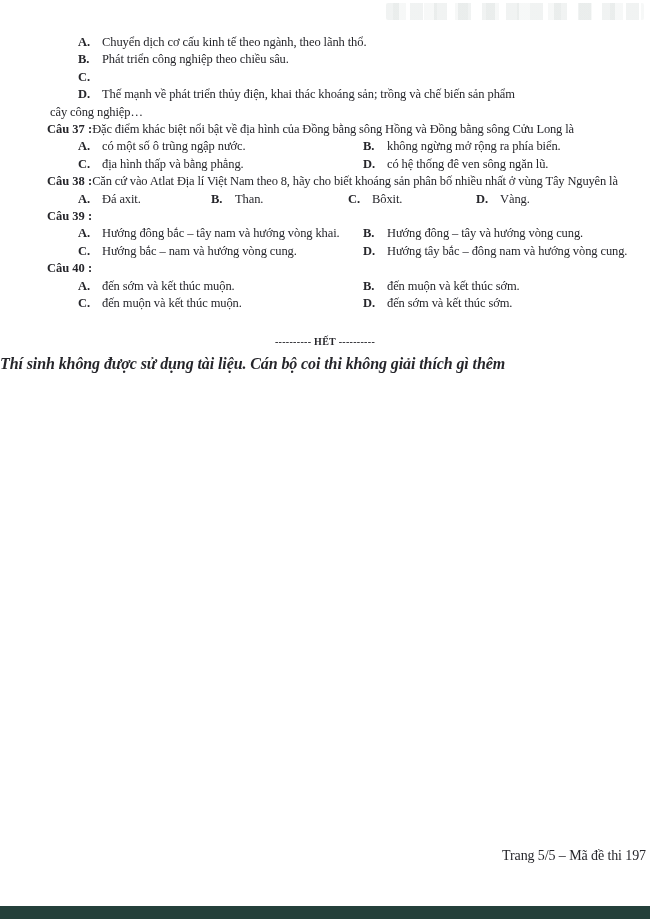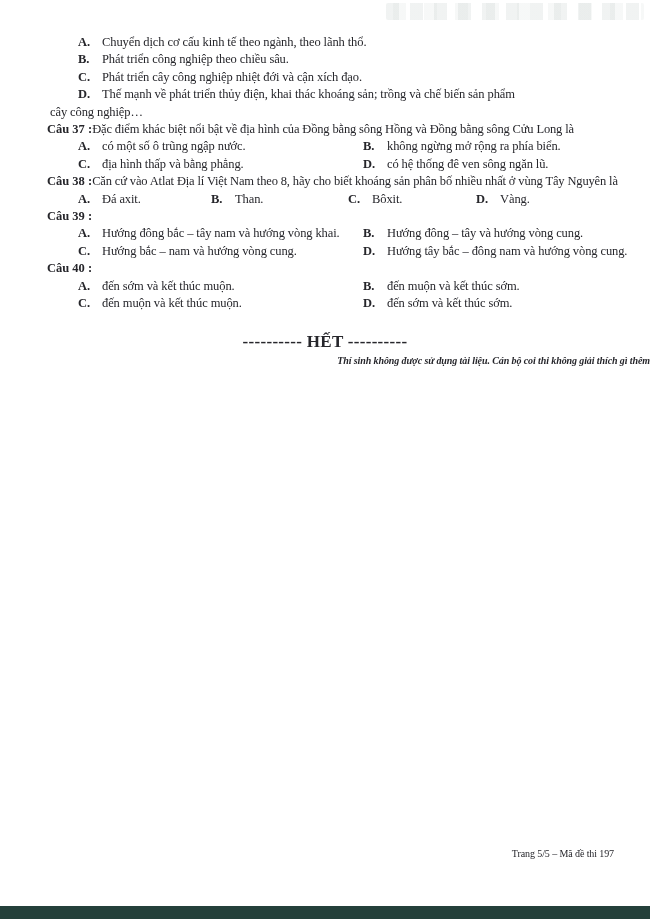--- a/index.html
+++ b/index.html
@@ -21,30 +21,30 @@
   .letter { font-weight:bold; min-width:24px; }
   .otext { letter-spacing:-0.1px; }
   .cell { display:flex; }
   .tc1 { width:285px; }
   .fc1 { width:133px; }
   .fc2 { width:137px; }
   .fc3 { width:128px; }
   .cont-line { margin-left:50px; line-height:17.4px; letter-spacing:-0.1px; }
   .end-marker {
     margin-top:20px; text-align:center; font-weight:bold;
-    letter-spacing:0.3px; line-height:18px; font-size:17px;
+    letter-spacing:0.3px; line-height:18px; font-size:10px;
   }
   .note {
-    margin-top:4px; text-align:right;
+    margin-top:4px; text-align:left;
     font-style:italic; font-weight:600;
-    font-size:10px; letter-spacing:-0.1px;
+    font-size:16px; letter-spacing:-0.1px;
   }
   .footer {
-    position:absolute; top:848px; right:36px;
-    font-size:10px; letter-spacing:-0.1px;
+    position:absolute; top:848px; right:4px;
+    font-size:14px; letter-spacing:-0.1px;
   }
   .ghost {
     position:absolute; top:3px; right:6px;
     width:258px; height:17px; border-radius:2px;
     background:
       repeating-linear-gradient(90deg, rgba(190,200,198,0.22) 0 13px, rgba(255,255,255,0) 13px 24px),
       repeating-linear-gradient(90deg, rgba(255,255,255,0) 0 7px, rgba(195,205,202,0.14) 7px 20px, rgba(255,255,255,0) 20px 31px);
   }
   .bottom-bar {
     position:absolute; left:0; bottom:0;
@@ -63,21 +63,20 @@
     <div class="row opt-row">
       <span class="letter">A.</span>
       <span class="otext">Chuyển dịch cơ cấu kinh tế theo ngành, theo lãnh thổ.</span>
     </div>
     <div class="row opt-row">
       <span class="letter">B.</span>
       <span class="otext">Phát triển công nghiệp theo chiều sâu.</span>
     </div>
     <div class="row opt-row">
       <span class="letter">C.</span>
-      <span class="otext">Phát triển cây công nghiệp nhiệt đới và cận xích đạo.</span>
     </div>
     <div class="row opt-row">
       <span class="letter">D.</span>
       <span class="otext">Thế mạnh về phát triển thủy điện, khai thác khoáng sản; trồng và chế biến sản phẩm</span>
     </div>
     <div class="cont-line">cây công nghiệp…</div>
 
     <div class="row q-row">
       <span class="q-label">Câu 37 :</span>
       <span class="q-text">Đặc điểm khác biệt nổi bật về địa hình của Đồng bằng sông Hồng và Đồng bằng sông Cửu Long là</span>

